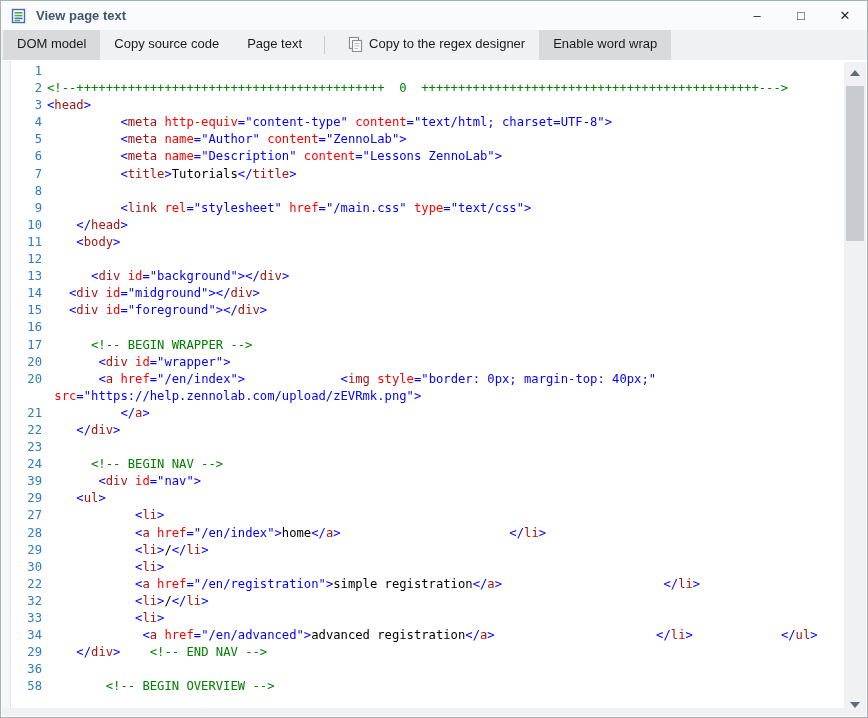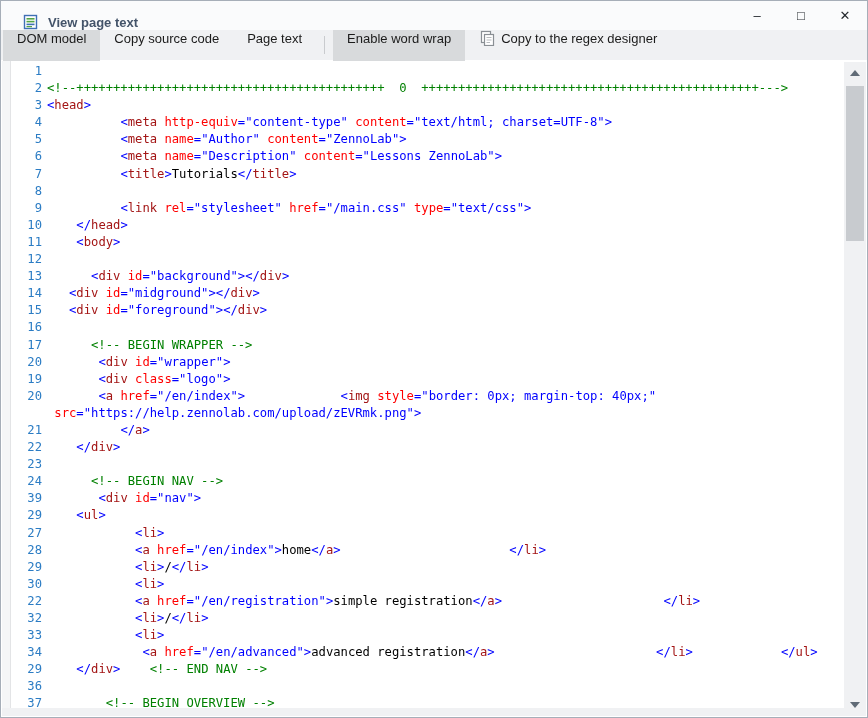--- a/index.html
+++ b/index.html
@@ -1,28 +1,28 @@
 <!DOCTYPE html>
 <html style="--syntax-tag: #a31515; --syntax-delim: #0000ff; --syntax-attr: #ff0000; --syntax-value: #0000ff; --syntax-text: #000000; --syntax-comment: #008000; --line-number: #2b7cc4; --toolbar-pressed: #d8dadc; --title-text: #44546a;"><head>
 <meta charset="utf-8">
 <style>
   html,body{margin:0;padding:0;background:#fff;}
   body{width:868px;height:718px;overflow:hidden;font-family:"Liberation Sans",sans-serif;}
   .window{position:relative;width:866px;height:716px;border:1px solid #a6aeb8;background:#ffffff;box-sizing:content-box;}
 
   
-  .titlebar{height:29px;background:#fafbfc;display:flex;align-items:flex-end;padding-left:22px;}
+  .titlebar{height:29px;background:#fafbfc;display:flex;align-items:center;padding-left:10px;}
   .title-icon{width:16px;height:16px;flex:none;}
   .win-title{font-weight:bold;font-size:13px;color:#44546a;margin-left:9px;}
   .win-controls{margin-left:auto;display:flex;height:100%;}
   .win-btn{width:44px;height:100%;display:flex;align-items:center;justify-content:center;font-size:13px;color:#24292e;cursor:default;}
 
   
   .toolbar{height:30px;background:#f0f1f3;display:flex;align-items:stretch;padding-left:2px;font-size:13px;color:#1b1b1b;}
-  .tb-btn{display:flex;align-items:flex-end;padding:16px 14px;white-space:nowrap;cursor:default;}
+  .tb-btn{display:flex;align-items:flex-start;padding:6px 14px;white-space:nowrap;cursor:default;}
   .tb-btn.pressed{background:#d8dadc;}
   .tb-btn .tb-icon{margin-right:6px;display:flex;align-items:center;}
   .tb-sep{width:1px;background:#c9cbce;margin:6px 8px;}
 
   
   .editor{position:absolute;top:60px;left:1px;right:1px;bottom:1px;background:#ffffff;display:flex;overflow:hidden;}
   .gutter-strip{width:8px;flex:none;background:#f5f6f7;border-right:1px solid #e3e4e6;}
   .code-area{flex:1;overflow:hidden;padding-top:2px;font-family:"DejaVu Sans Mono",monospace;font-size:12.2px;line-height:17.1px;}
   .row{display:flex;height:17.1px;}
   .ln{width:31px;flex:none;text-align:right;padding-right:3px;color:var(--line-number,#2b7cc4);}
@@ -71,35 +71,35 @@
     <div class="tb-btn pressed">
       <span>DOM model</span>
     </div>
     <div class="tb-btn">
       <span>Copy source code</span>
     </div>
     <div class="tb-btn">
       <span>Page text</span>
     </div>
     <div class="tb-sep"></div>
-    <div class="tb-btn pressed">
-      <span>Enable word wrap</span>
-    </div>
     <div class="tb-btn">
       <span class="tb-icon">
         <svg viewBox="0 0 16 16" width="16" height="16">
           <rect x="2.5" y="1.5" width="9" height="11" fill="#ffffff" stroke="#8a8f94" stroke-width="1.2"></rect>
           <rect x="5.5" y="4.5" width="9" height="11" fill="#ffffff" stroke="#8a8f94" stroke-width="1.2"></rect>
           <line x1="7.5" y1="7.5" x2="12.5" y2="7.5" stroke="#b9bcbf" stroke-width="1"></line>
           <line x1="7.5" y1="10" x2="12.5" y2="10" stroke="#b9bcbf" stroke-width="1"></line>
           <line x1="7.5" y1="12.5" x2="11" y2="12.5" stroke="#b9bcbf" stroke-width="1"></line>
         </svg>
       </span>
       <span>Copy to the regex designer</span>
     </div>
+    <div class="tb-btn pressed">
+      <span>Enable word wrap</span>
+    </div>
   </div>
 
   <div class="editor">
     <div class="gutter-strip"></div>
     <div class="code-area">
         <div class="row">
           <span class="ln">1</span>
           <span class="code"></span>
         </div>
         <div class="row">
@@ -164,24 +164,20 @@
         </div>
         <div class="row">
           <span class="ln">17</span>
           <span class="code"><span class="tok-x">      </span><span class="tok-c">&lt;!-- BEGIN WRAPPER --&gt;</span></span>
         </div>
         <div class="row">
           <span class="ln">20</span>
           <span class="code"><span class="tok-x">       </span><span class="tok-d">&lt;</span><span class="tok-g">div</span><span class="tok-x"> </span><span class="tok-a">id</span><span class="tok-d">=</span><span class="tok-v">"wrapper"</span><span class="tok-d">&gt;</span></span>
         </div>
         <div class="row">
-          <span class="ln">19</span>
-          <span class="code"><span class="tok-x">       </span><span class="tok-d">&lt;</span><span class="tok-g">div</span><span class="tok-x"> </span><span class="tok-a">class</span><span class="tok-d">=</span><span class="tok-v">"logo"</span><span class="tok-d">&gt;</span></span>
-        </div>
-        <div class="row">
           <span class="ln">20</span>
           <span class="code"><span class="tok-x">       </span><span class="tok-d">&lt;</span><span class="tok-g">a</span><span class="tok-x"> </span><span class="tok-a">href</span><span class="tok-d">=</span><span class="tok-v">"/en/index"</span><span class="tok-d">&gt;</span><span class="tok-x">             </span><span class="tok-d">&lt;</span><span class="tok-g">img</span><span class="tok-x"> </span><span class="tok-a">style</span><span class="tok-d">=</span><span class="tok-v">"border: 0px; margin-top: 40px;"</span></span>
         </div>
         <div class="row">
           <span class="ln"></span>
           <span class="code"><span class="tok-x"> </span><span class="tok-a">src</span><span class="tok-d">=</span><span class="tok-v">"https://help.zennolab.com/upload/zEVRmk.png"</span><span class="tok-d">&gt;</span></span>
         </div>
         <div class="row">
           <span class="ln">21</span>
           <span class="code"><span class="tok-x">          </span><span class="tok-d">&lt;/</span><span class="tok-g">a</span><span class="tok-d">&gt;</span></span>
@@ -240,21 +236,21 @@
         </div>
         <div class="row">
           <span class="ln">29</span>
           <span class="code"><span class="tok-x">    </span><span class="tok-d">&lt;/</span><span class="tok-g">div</span><span class="tok-d">&gt;</span><span class="tok-x">    </span><span class="tok-c">&lt;!-- END NAV --&gt;</span></span>
         </div>
         <div class="row">
           <span class="ln">36</span>
           <span class="code"></span>
         </div>
         <div class="row">
-          <span class="ln">37</span>
+          <span class="ln">58</span>
           <span class="code"><span class="tok-x">        </span><span class="tok-c">&lt;!-- BEGIN OVERVIEW --&gt;</span></span>
         </div>
       </div>
   </div>
 
   <div class="bottom-strip"></div>
 
   <div class="vscroll">
     <div class="sb-btn up">
         <div class="tri-up"></div>

